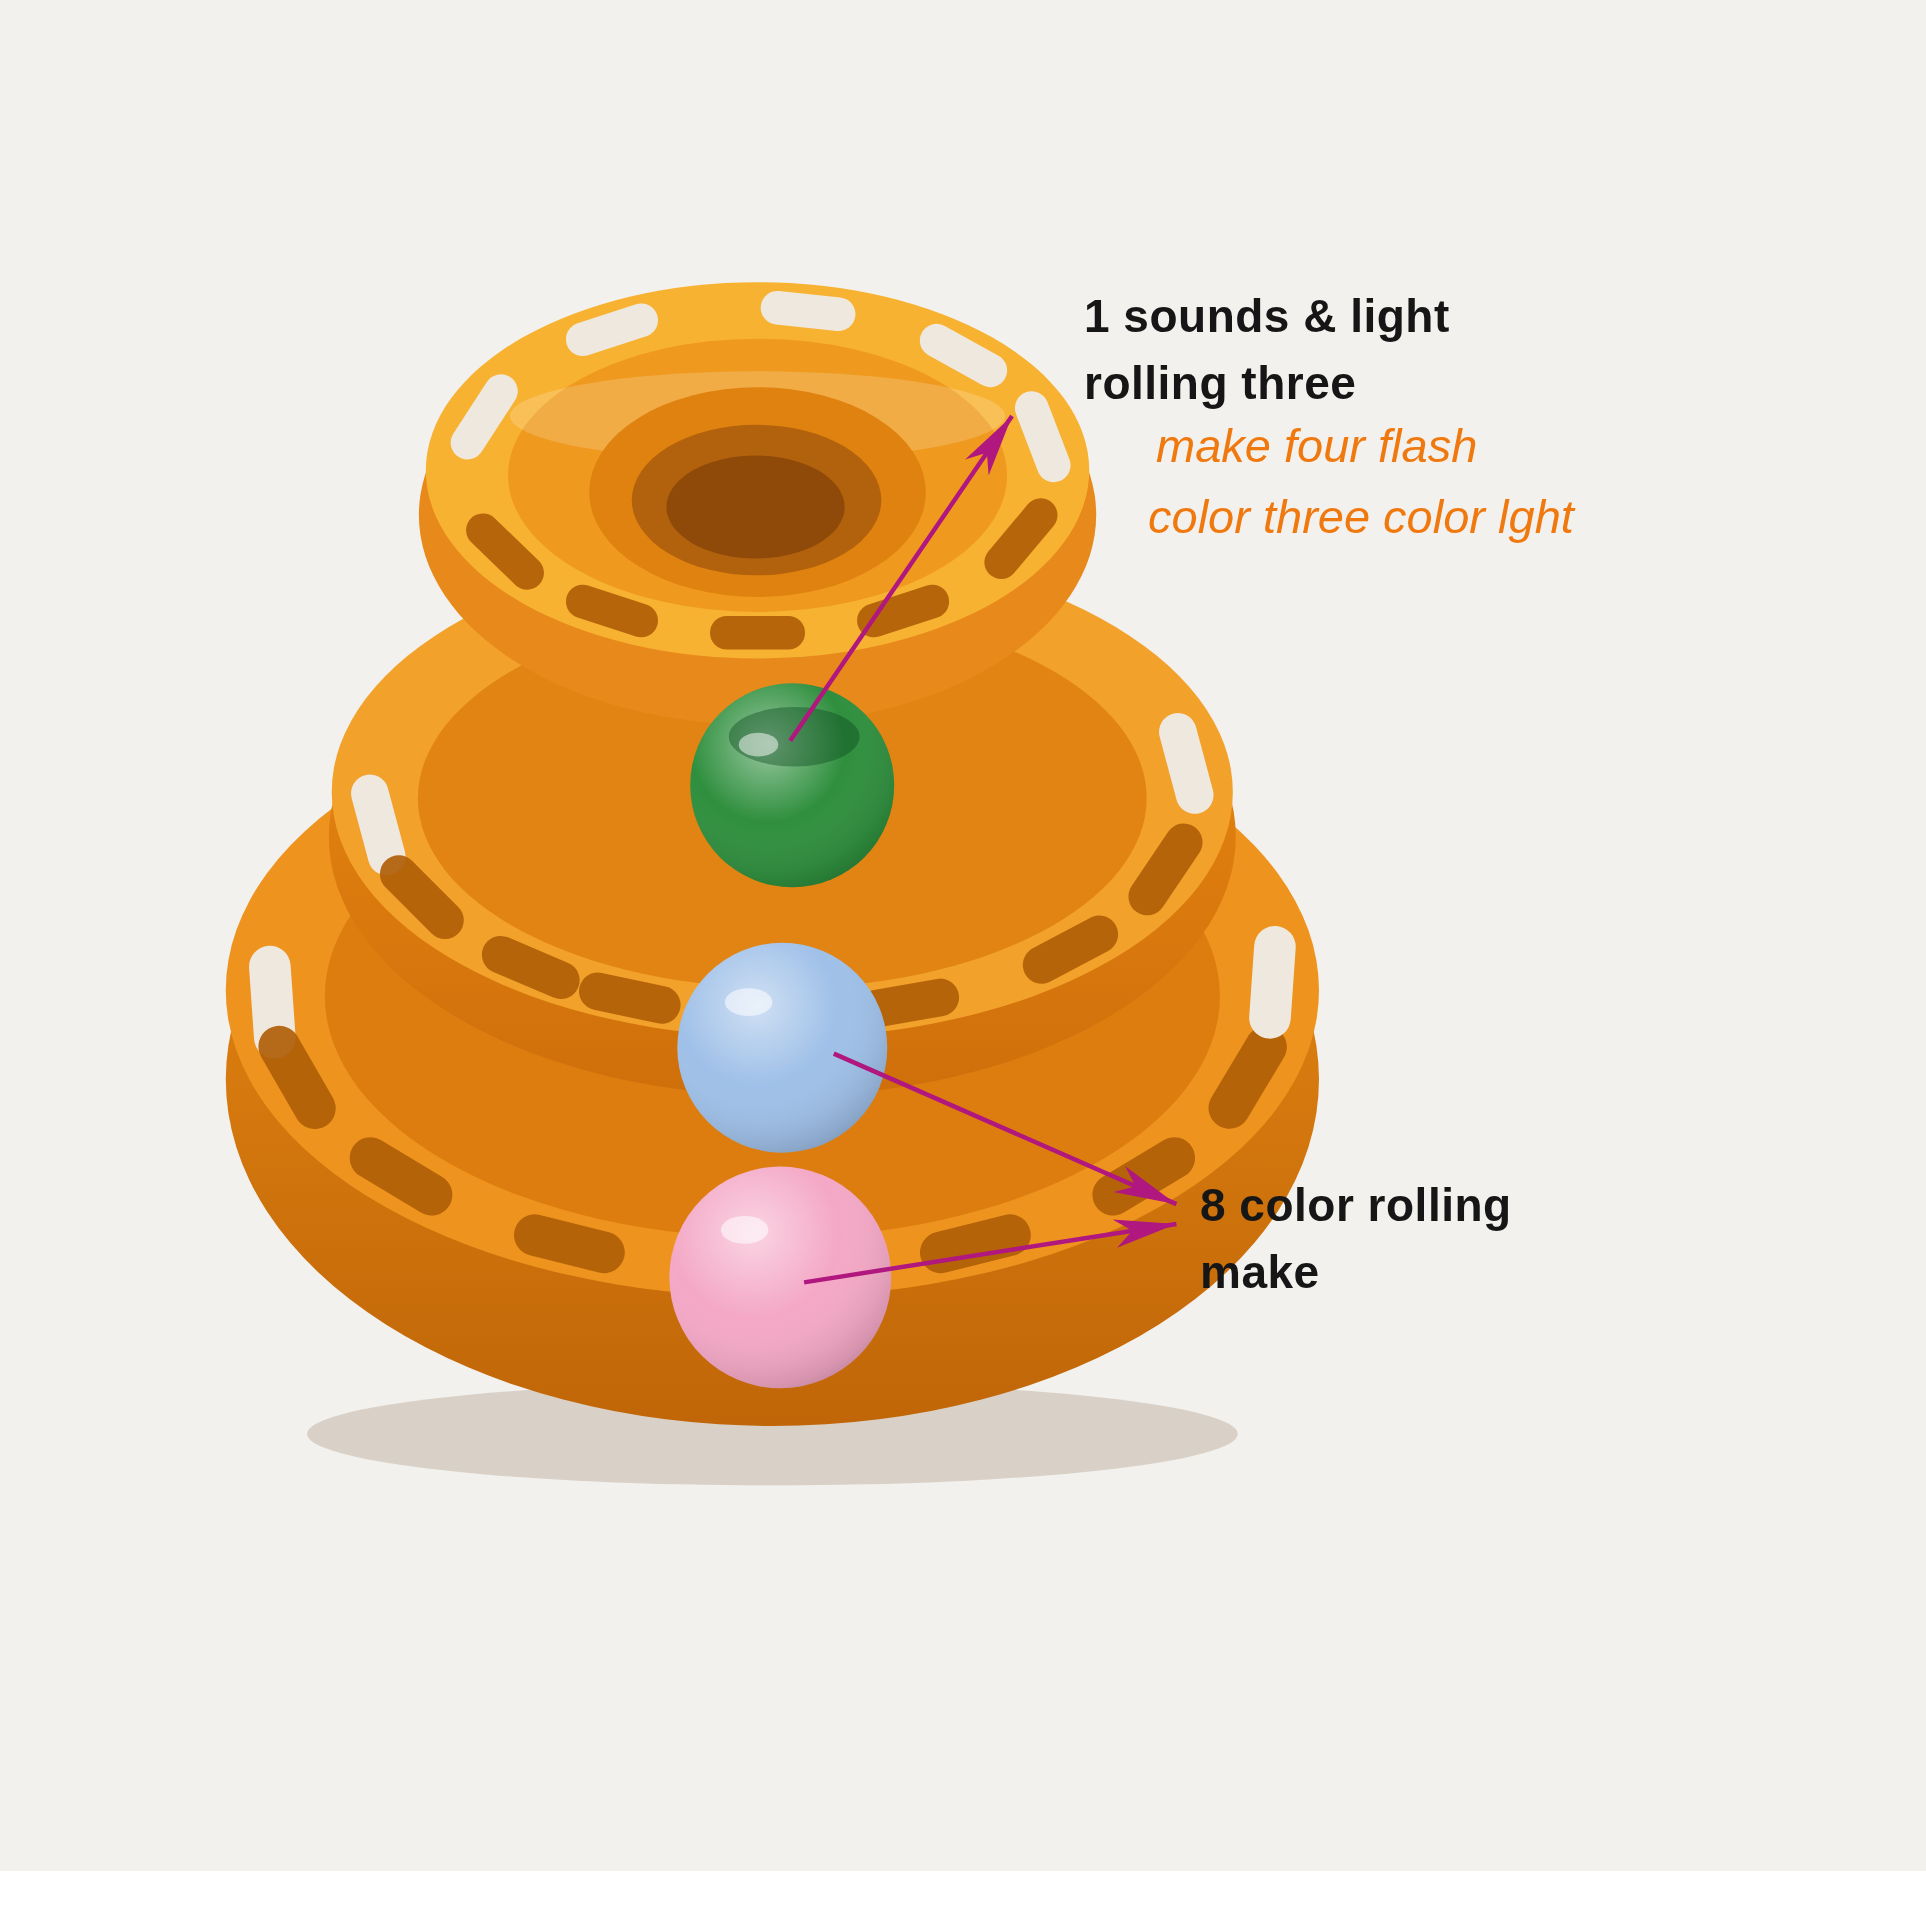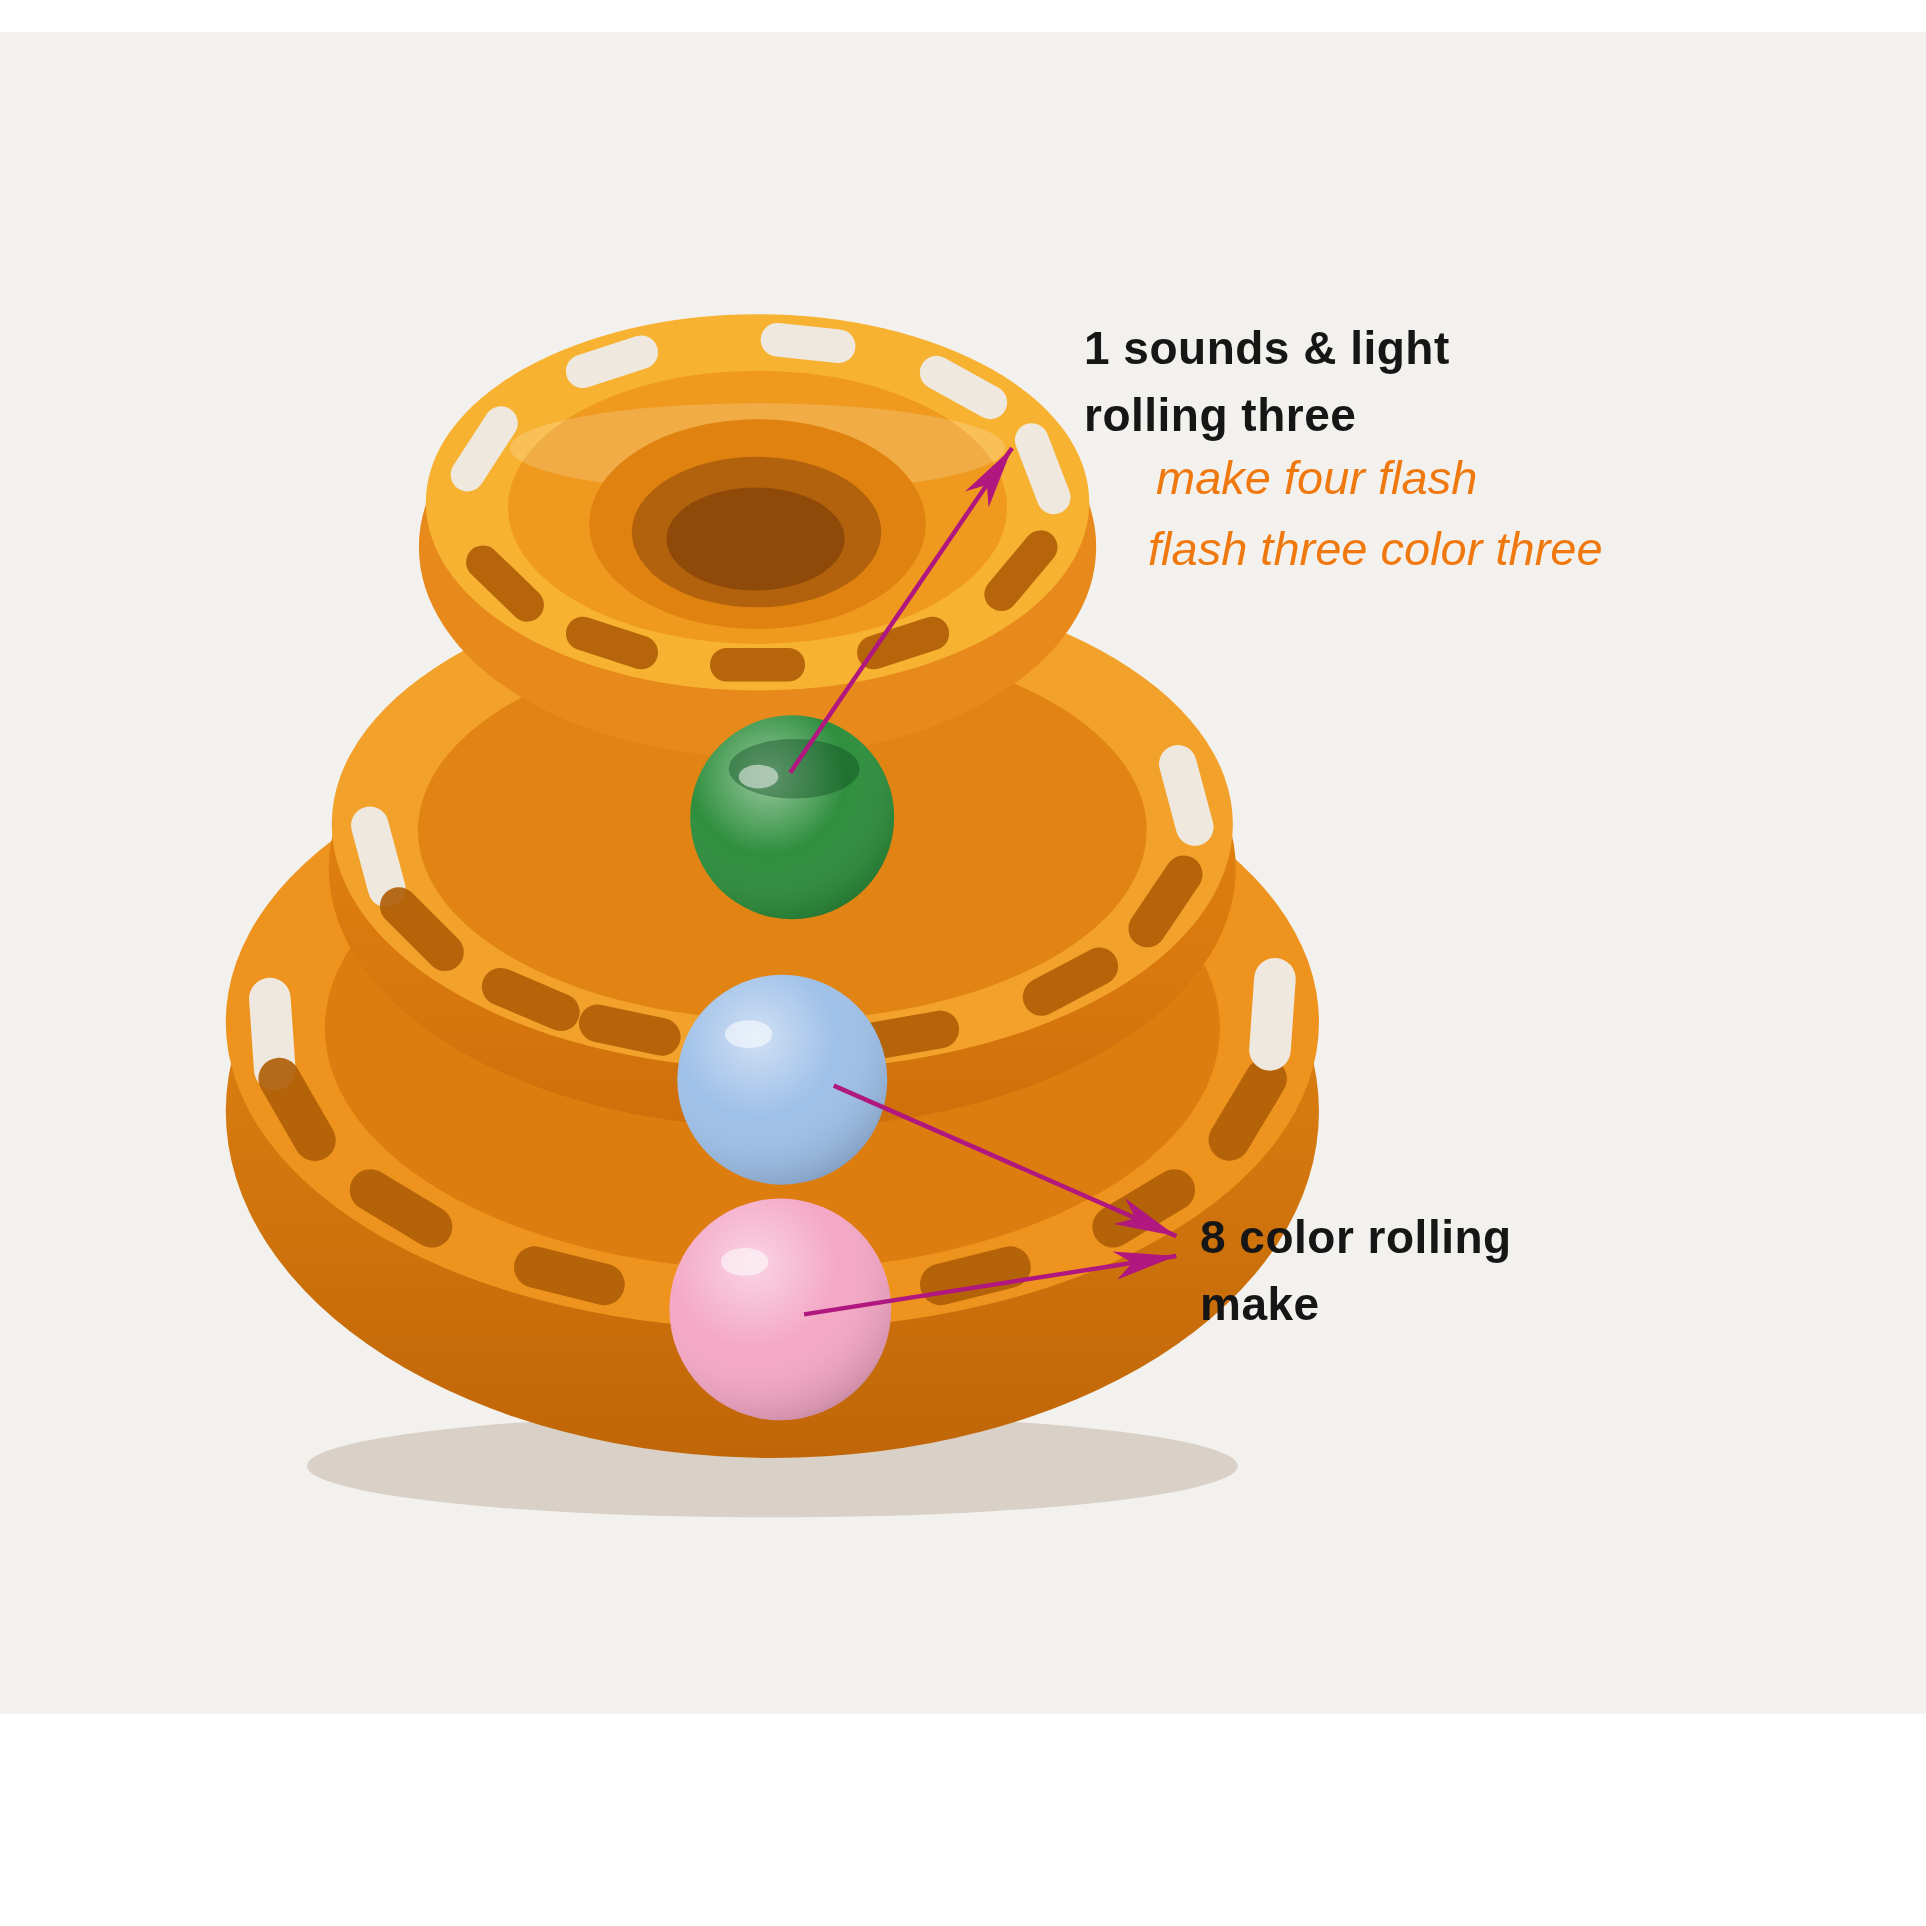--- a/index.html
+++ b/index.html
@@ -1,22 +1,21 @@
 <!DOCTYPE html>
 <html><head>
 <meta charset="utf-8">
 <style>
   html,body{margin:0;padding:0;background:#ffffff;}
   .stage{
     position:relative;
-    width:1927px;height:1682px;
+    width:1927px;height:1871px;
     background:#f3f1ee;
     overflow:hidden;
     font-family:"Liberation Sans",sans-serif;
-    margin-top:32px;
   }
   .scene-svg{position:absolute;left:0;top:0;}
   .ann-line{
     position:absolute;
     color:#161616;
     font-size:46px;
     font-weight:600;
     letter-spacing:0.5px;
     white-space:nowrap;
   }
@@ -128,19 +127,19 @@
 
     <line x1="798" y1="748" x2="1022" y2="420" stroke-width="4.5" marker-end="url(#ah)" stroke="#b0177f"></line>
     <line x1="842" y1="1064" x2="1188" y2="1216" stroke-width="4.5" marker-end="url(#ah)" stroke="#b0177f"></line>
     <line x1="812" y1="1295" x2="1188" y2="1236" stroke-width="4.5" marker-end="url(#ah)" stroke="#b0177f"></line>
   </svg>
 
   <div class="ann-line" style="left:1084px; top:289px;">1 sounds &amp; light</div>
   <div class="ann-line" style="left:1084px; top:356px;">rolling three</div>
 
   <div class="ann-accent" style="left:1156px; top:418px;">make four flash</div>
-  <div class="ann-accent" style="left:1148px; top:489px;">flash three color three</div>
+  <div class="ann-accent" style="left:1148px; top:489px;">color three color lght</div>
 
   <div class="ann-line" style="left:1200px; top:1178px;">8 color rolling</div>
   <div class="ann-line" style="left:1200px; top:1245px;">make</div>
 
 </div>
 
 
 </body></html>

